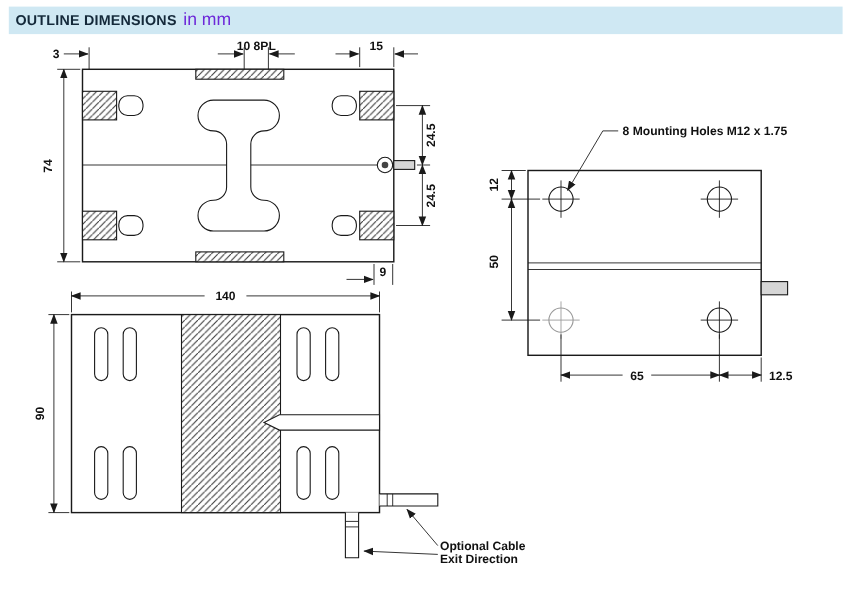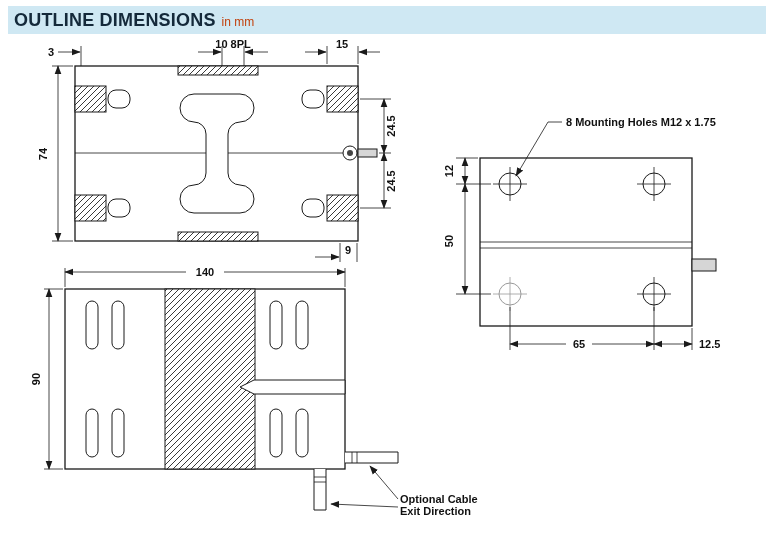--- a/index.html
+++ b/index.html
@@ -1,19 +1,19 @@
 <!DOCTYPE html>
 <html><head>
 <meta charset="utf-8">
 <style>
   html,body{margin:0;padding:0;background:#fff;}
   .page{width:776px;height:539px;overflow:hidden;background:#fff;font-family:"Liberation Sans",sans-serif;}
   .header-bar{margin:6px 10px 0 8px;background:#cfe8f3;padding:4px 8px 3px 6px;display:flex;align-items:baseline;gap:6px;}
-  .hdr-title{font-size:18px;font-weight:bold;color:#14293a;letter-spacing:.2px;}
-  .hdr-sub{font-size:12px;color:#c2410c;}
+  .hdr-title{font-size:13px;font-weight:bold;color:#14293a;letter-spacing:.2px;}
+  .hdr-sub{font-size:16px;color:#6d28d9;}
   .drawing{margin-top:2px;}
   .o{fill:#fff;stroke:#1a1a1a;stroke-width:1.3;}
   .s{fill:#fff;stroke:#1a1a1a;stroke-width:1;}
   .t{stroke:#1a1a1a;stroke-width:.8;fill:none;}
   .c{fill:#d6d6d6;stroke:#1a1a1a;stroke-width:1;}
   .hpat{stroke:#1a1a1a;stroke-width:1;}
   .faint{stroke:#9a9a9a;}
   .dimtext{font-family:"Liberation Sans",sans-serif;font-size:11px;font-weight:bold;fill:#111;}
 </style>
 </head>

